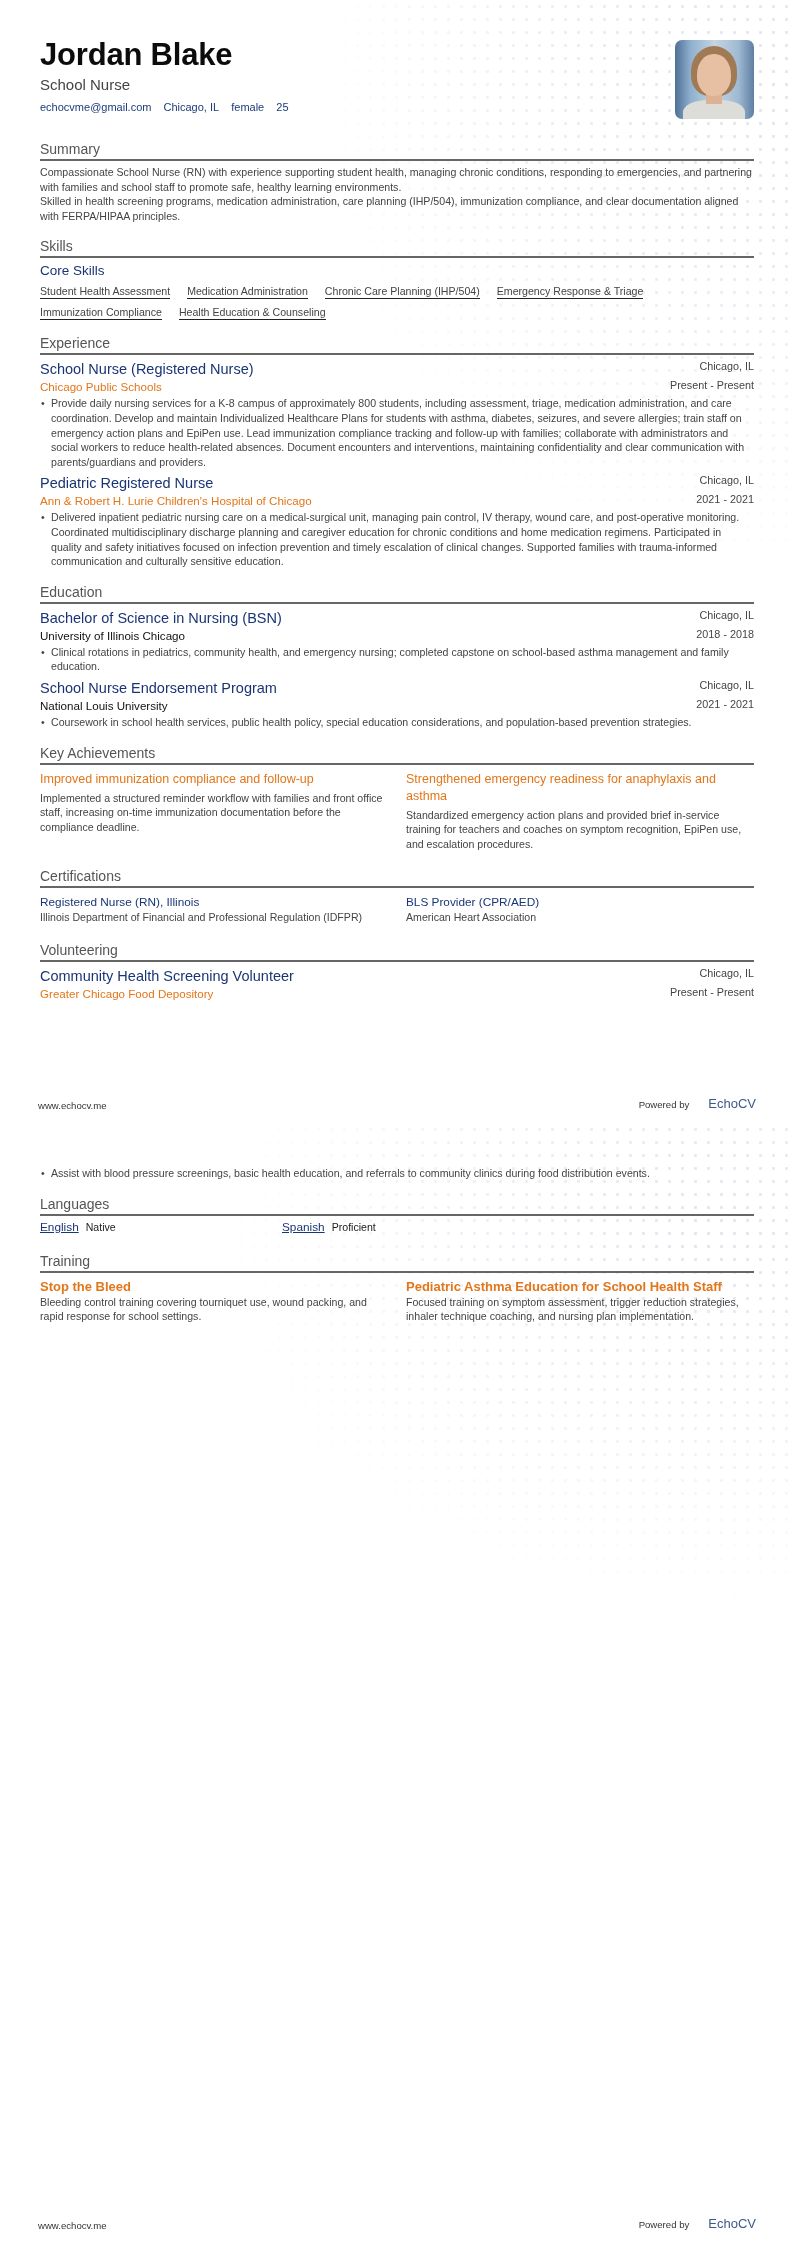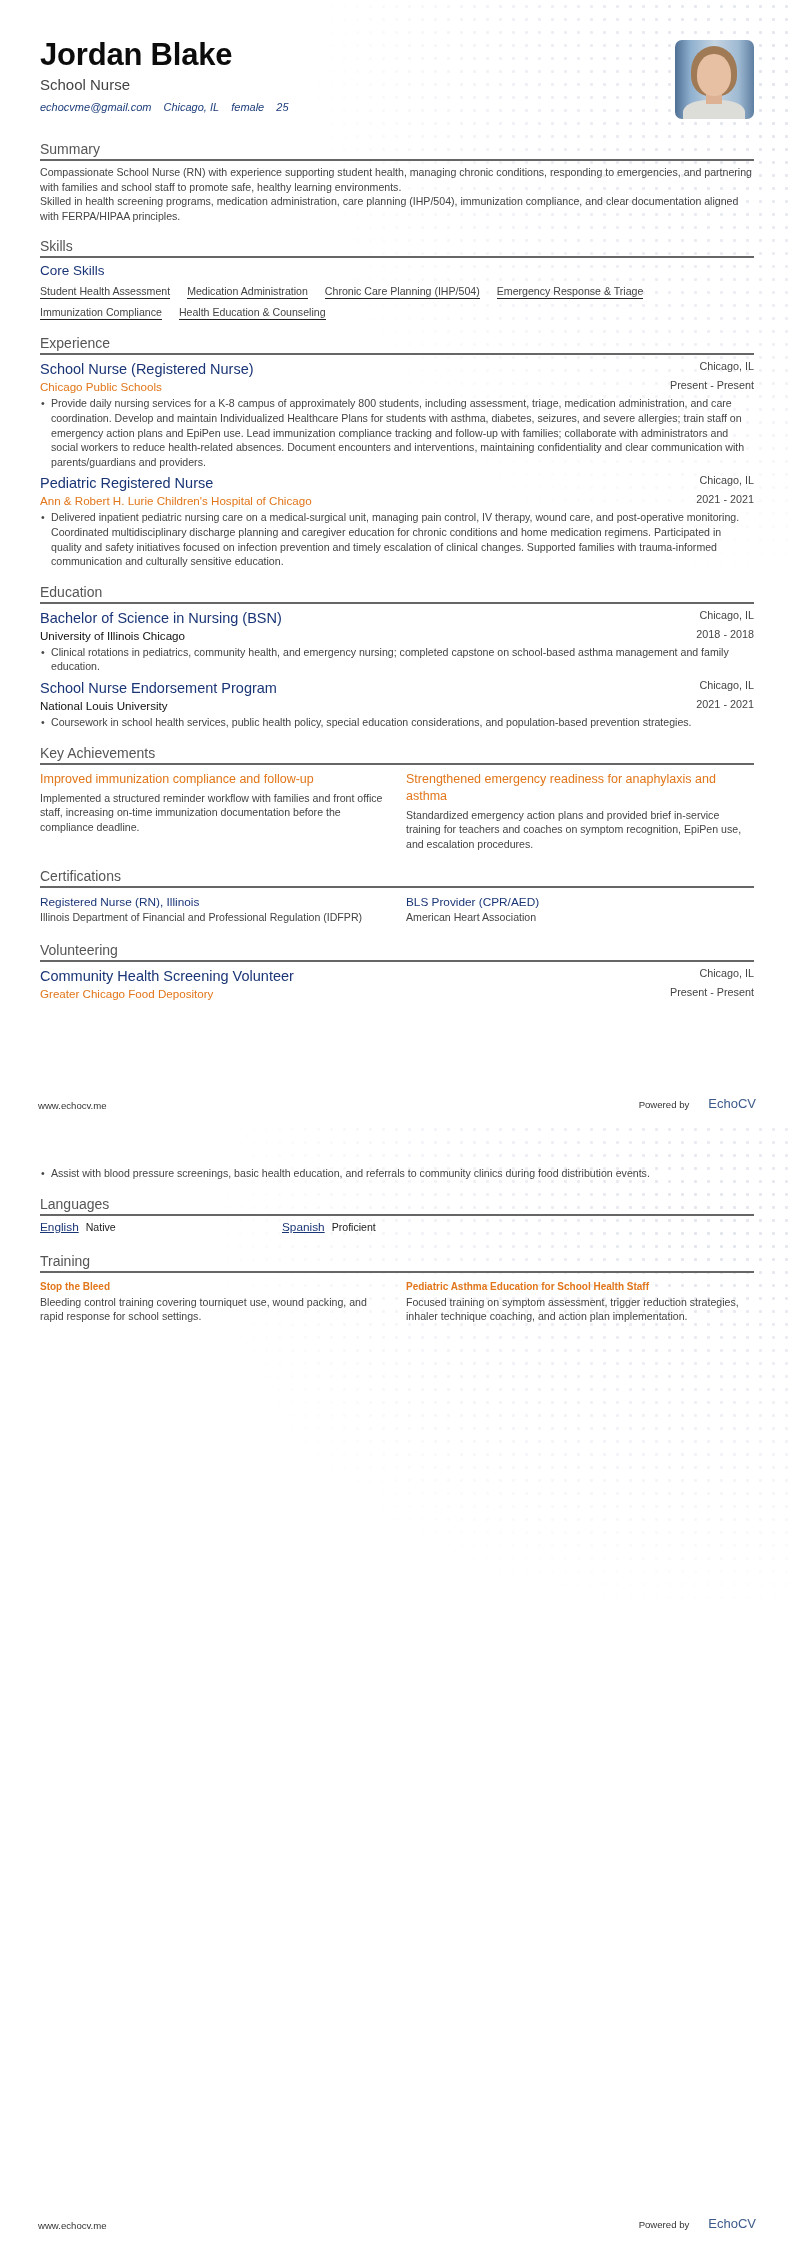--- a/index.html
+++ b/index.html
@@ -25,21 +25,21 @@
     -webkit-mask-image: radial-gradient(ellipse 75% 40% at 90% 10%, #000 0%, rgba(0,0,0,0.5) 45%, transparent 85%);
             mask-image: radial-gradient(ellipse 75% 40% at 90% 10%, #000 0%, rgba(0,0,0,0.5) 45%, transparent 85%);
   }
   .content { position: relative; padding: 0 40px; }
 
   
   .header { position: relative; padding-top: 38px; height: 130px; }
   .name { font-size: 31px; font-weight: bold; color: #0c0c0c; letter-spacing: -0.2px; line-height: 34px; }
   .role { font-size: 15px; color: #444; margin-top: 4px; line-height: 18px; }
   .contact { margin-top: 7px; font-size: 11px; color: #1c3c7a; }
-  .contact span { margin-right: 9px; font-style: italic; }
+  .contact span { margin-right: 9px; }
   .photo {
     position: absolute; right: 0; top: 40px;
     width: 79px; height: 79px; border-radius: 7px; overflow: hidden;
     background: linear-gradient(90deg, #4f6f94 0%, #8fb0cf 20%, #c6d5e2 50%, #9fbad3 80%, #5f7fa2 100%);
   }
   .photo .hair { position: absolute; left: 16px; top: 6px; width: 46px; height: 50px; border-radius: 50% 50% 40% 40%; background: #a07a55; }
   .photo .face { position: absolute; left: 22px; top: 14px; width: 34px; height: 42px; border-radius: 48% 48% 46% 46%; background: #e7bfa3; }
   .photo .neck { position: absolute; left: 31px; top: 52px; width: 16px; height: 12px; background: #ddb193; }
   .photo .body { position: absolute; left: 8px; top: 60px; width: 62px; height: 30px; border-radius: 40% 40% 0 0; background: #dcdcd8; }
 
@@ -77,21 +77,21 @@
   .ach-desc { font-size: 10.6px; color: #444; line-height: 14.6px; margin-top: 3px; }
 
   .cert-title { font-size: 11.8px; color: #1a3576; line-height: 16px; margin-top: 2px; }
   .cert-org { font-size: 10.6px; color: #444; line-height: 14.6px; }
 
   .lang-row { display: flex; margin-top: 4px; }
   .lang { width: 242px; font-size: 10.6px; display: flex; align-items: baseline; }
   .lang-name { font-size: 11.8px; color: #1a3576; margin-right: 7px; text-decoration: underline; }
   .lang-level { color: #222; }
 
-  .train-title { font-size: 10px; font-weight: bold; color: #e2761a; line-height: 16px; margin-top: 2px; }
+  .train-title { font-size: 13px; font-weight: bold; color: #e2761a; line-height: 16px; margin-top: 2px; }
   .train-desc { font-size: 10.6px; color: #444; line-height: 14.6px; }
 
   .footer {
     position: absolute; left: 38px; right: 38px; bottom: 15px;
     display: flex; justify-content: space-between; align-items: flex-end;
     font-size: 9.6px; color: #333;
   }
   .footer .brand { font-size: 13px; color: #3b5a8a; margin-left: 19px; }
 </style>
 </head>
@@ -277,21 +277,21 @@
 
     <div class="section" style="margin-top:18px">
       <div class="section-title">Training</div>
       <div class="two-col">
         <div>
           <div class="train-title">Stop the Bleed</div>
           <div class="train-desc">Bleeding control training covering tourniquet use, wound packing, and rapid response for school settings.</div>
         </div>
         <div>
           <div class="train-title">Pediatric Asthma Education for School Health Staff</div>
-          <div class="train-desc">Focused training on symptom assessment, trigger reduction strategies, inhaler technique coaching, and action plan implementation.</div>
+          <div class="train-desc">Focused training on symptom assessment, trigger reduction strategies, inhaler technique coaching, and nursing plan implementation.</div>
         </div>
       </div>
     </div>
 
   </div>
 
   <div class="footer">
     <span>www.echocv.me</span>
     <span>
       <span>Powered by</span><span class="brand">EchoCV</span>

